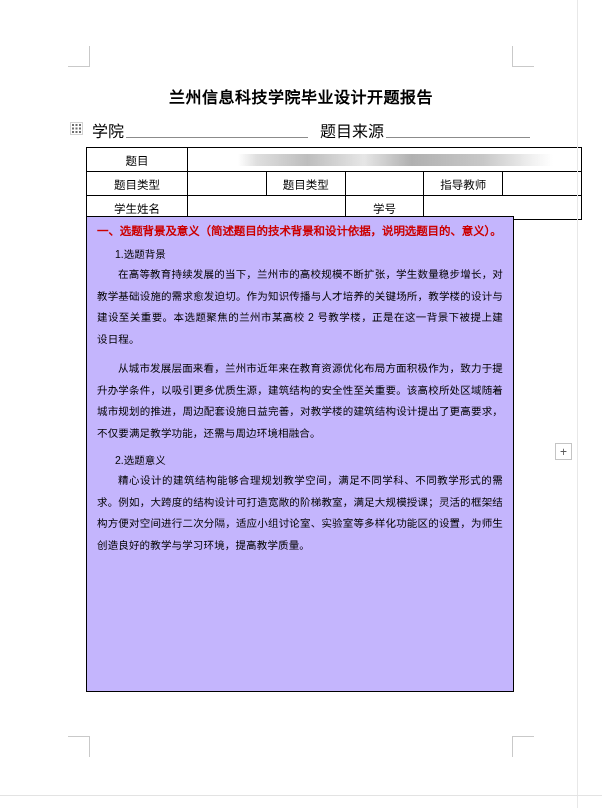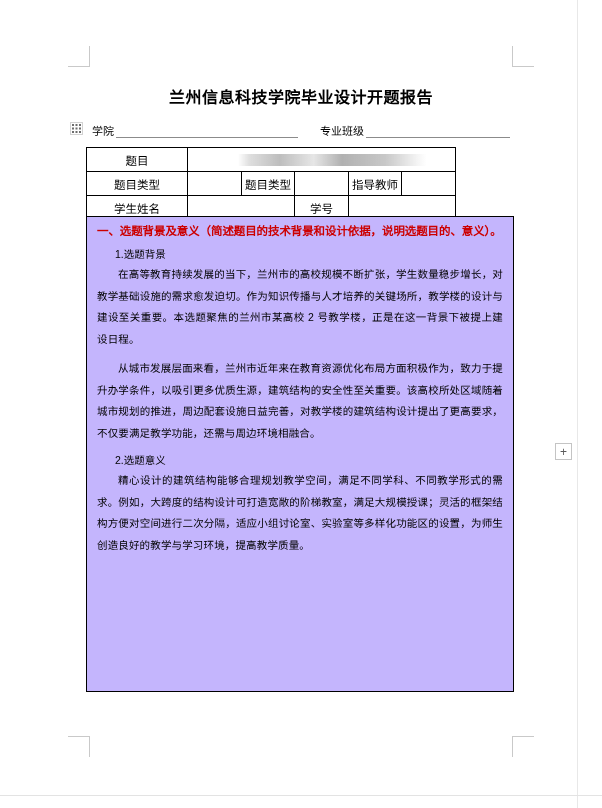--- a/index.html
+++ b/index.html
@@ -99,40 +99,40 @@
     height: 18px;
     font-size: 11px;
   }
   .field {
     position: absolute;
     display: flex;
     align-items: flex-end;
     white-space: nowrap;
   }
   .field .flabel {
-    font-size: 11px;
+    font-size: 16px;
     line-height: 13px;
     padding-right: 2px;
   }
   .field .fline {
     display: inline-block;
     border-bottom: 1px solid #8b8b8b;
     height: 13px;
   }
   .field-college { left: 0; top: 0; }
   .field-college .fline { width: 182px; }
   .field-major { left: 228px; top: 0; }
   .field-major .fline { width: 144px; }
 
   
   .info-table {
     position: absolute;
     left: 86px;
     top: 147px;
-    width: 370px;
+    width: 496px;
     border-collapse: collapse;
     table-layout: fixed;
     padding-left: 40px;
   }
   .info-table td {
     border: 1px solid #000000;
     height: 23px;
     font-size: 11.5px;
     text-align: center;
     vertical-align: middle;
@@ -276,21 +276,21 @@
         </g>
       </svg>
     </div>
 
     <div class="header-fields">
       <div class="field field-college">
         <span class="flabel">学院</span>
         <span class="fline"></span>
       </div>
       <div class="field field-major">
-        <span class="flabel">专业班级</span>
+        <span class="flabel">题目来源</span>
         <span class="fline"></span>
       </div>
     </div>
 
     <table class="info-table">
       <tbody>
         <tr>
           <td class="lbl" style="width:100px">题目</td>
           <td class="val" colspan="5">
             <span class="redact"></span>

